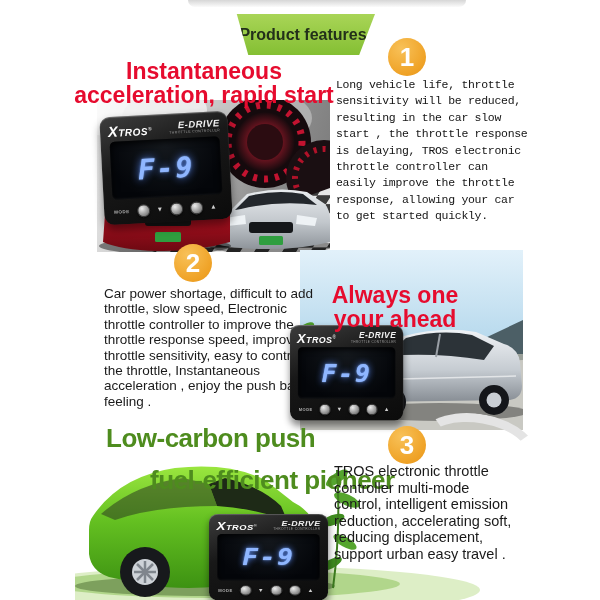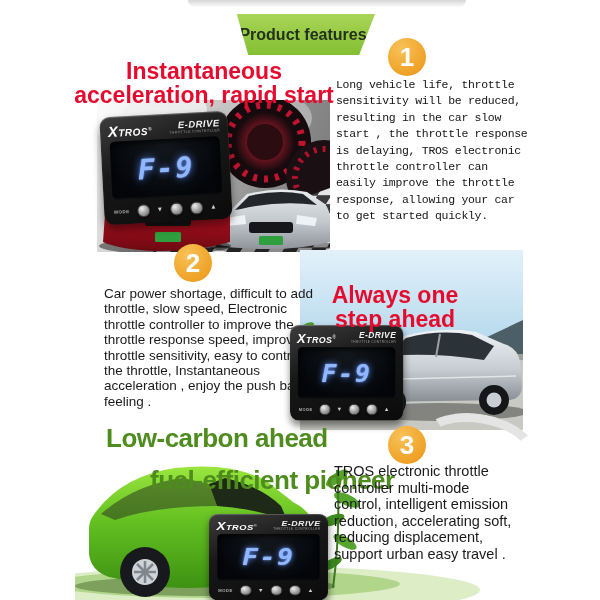--- a/index.html
+++ b/index.html
@@ -236,21 +236,21 @@
           <circle cx="146" cy="80" r="7.5" fill="#c9ced4"></circle>
         <polygon points="4,50 22,46 24,56 6,58" fill="#eaf0f4"></polygon>
         <rect x="8" y="62" width="17" height="8" rx="1.5" fill="#2f9e3f"></rect>
         <line x1="10" y1="60" x2="168" y2="56" stroke="#ffffff" stroke-width="1.5" opacity=".6"></line>
       </g>
     </svg>
   </div>
 
   <div class="abs red-title title2">
     <div>Always one</div>
-    <div>step ahead</div>
+    <div>your ahead</div>
   </div>
 
   <div class="abs device device2">
     <div class="dev-header">
       <span class="brand"><span>XTROS</span><span class="brand-reg">®</span></span>
       <span class="model-wrap">
         <div class="model">E-DRIVE</div>
         <div class="model-sub">THROTTLE CONTROLLER</div>
       </span>
     </div>
@@ -262,21 +262,21 @@
       <span class="dev-btn"></span>
       <span class="dev-arrow">▼</span>
       <span class="dev-btn"></span>
       <span class="dev-btn"></span>
       <span class="dev-arrow">▲</span>
     </div>
   </div>
 
   <div class="abs swoosh"></div>
 
-  <div class="abs green-title title3a">Low-carbon ahead</div>
+  <div class="abs green-title title3a">Low-carbon push</div>
   <div class="abs green-title title3b">fuel-efficient pioneer</div>
 
   <div class="abs photo photo3">
     <svg width="450" height="142" viewBox="0 0 450 142">
       <defs>
         <linearGradient id="greenCar" x1="0" y1="0" x2="0" y2="1">
           <stop offset="0%" stop-color="#9ae63f"></stop>
             <stop offset="45%" stop-color="#64c021"></stop>
             <stop offset="100%" stop-color="#3d9212"></stop>
         </linearGradient>

